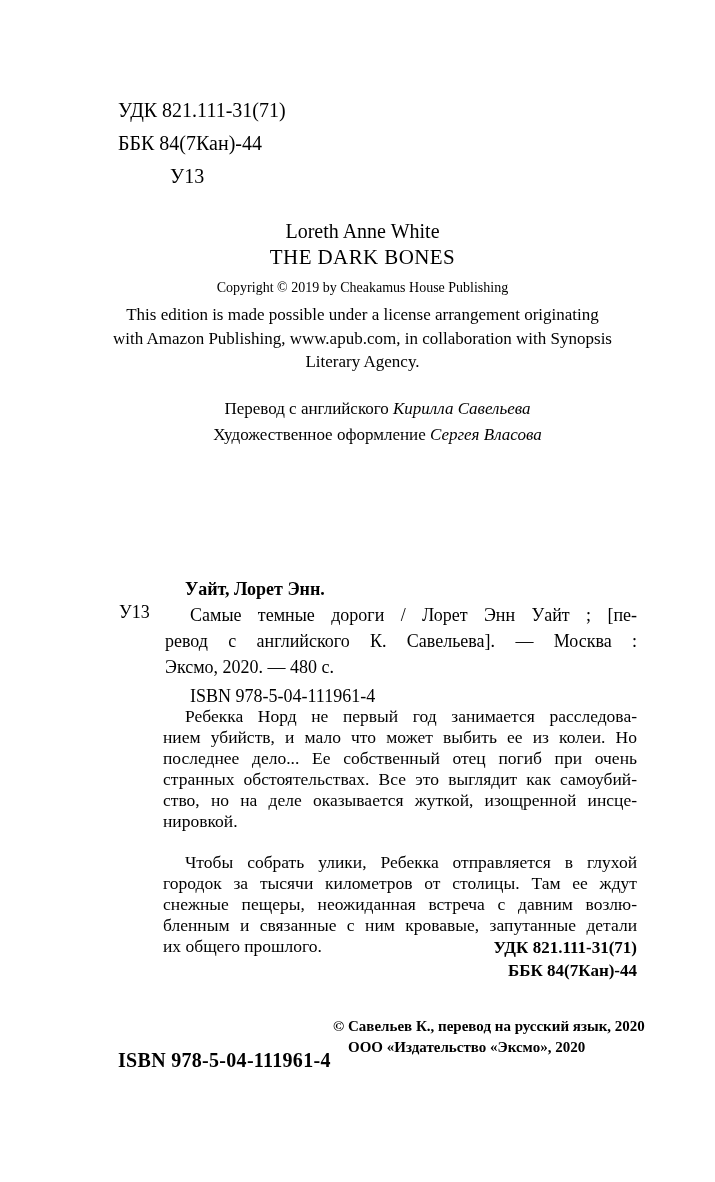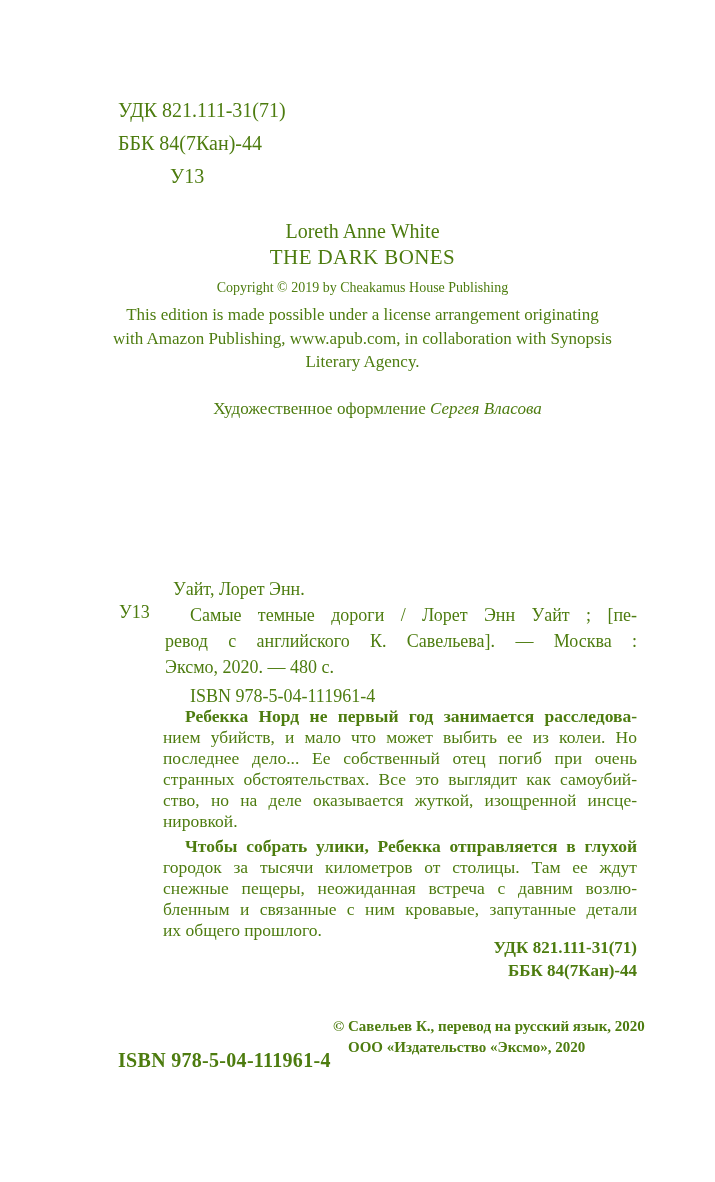--- a/index.html
+++ b/index.html
@@ -1,18 +1,18 @@
 <!DOCTYPE html>
 <html><head>
 <meta charset="utf-8">
 <style>
   html,body { margin:0; padding:0; background:#e9e9e9; }
   .page {
     position:relative; width:715px; height:1182px; margin:0 auto;
-    background:#ffffff; color:#4d7c0f;
+    background:#ffffff; color:#000000;
     font-family:"Liberation Serif", serif;
     overflow:hidden;
   }
   
   .top-codes { position:absolute; left:118px; top:94px; font-size:20px; line-height:33px; }
   .top-codes .sign { padding-left:52px; }
 
   
   .header-en { position:absolute; left:103px; top:218px; width:519px; text-align:center; }
   .he-author  { font-size:20px; line-height:26px; white-space:nowrap; }
@@ -22,31 +22,31 @@
   .he-license div { white-space:nowrap; }
 
   
   .credits { position:absolute; left:118px; top:396px; width:519px; text-align:center;
              font-size:17px; line-height:26px; }
   .credits .name { font-style:italic; }
   .credits div { white-space:nowrap; }
 
   
   .catalog { position:absolute; left:165px; top:576px; width:472px; font-size:18px; line-height:26px; }
-  .catalog .heading { font-weight:normal; padding-left:8px; }
+  .catalog .heading { font-weight:bold; padding-left:8px;margin-left:12px; }
   .jl { text-align:justify; text-align-last:justify; -moz-text-align-last:justify; }
   .catalog .first { text-indent:25px; }
   .catalog .isbn { padding-left:25px; margin-top:3px; }
   .catalog-sign { position:absolute; left:119px; top:602px; font-size:18px; }
 
   
   .annotation { position:absolute; left:163px; top:706px; width:474px;
                 font-size:17.5px; line-height:21px; }
-  .annotation .indent { text-indent:22px;font-weight:bold; }
-  .annotation .para2 { margin-top:4px; }
+  .annotation .indent { text-indent:22px; }
+  .annotation .para2 { margin-top:20px; }
 
   
   .bottom-codes { position:absolute; left:165px; top:936px; width:472px; text-align:right;
                   font-weight:bold; font-size:17px; line-height:23px; white-space:nowrap; }
 
   
   .footer-isbn { position:absolute; left:118px; top:1049px; font-size:20px; font-weight:bold;
                  white-space:nowrap; letter-spacing:.3px; }
   .footer-copy { position:absolute; left:333px; top:1016px; font-size:15px; font-weight:bold;
                  line-height:21px; }
@@ -69,20 +69,21 @@
     <div class="he-title">THE DARK BONES</div>
     <div class="he-copy">Copyright © 2019 by Cheakamus House Publishing</div>
     <div class="he-license">
       <div>This edition is made possible under a license arrangement originating</div>
       <div>with Amazon Publishing, www.apub.com, in collaboration with Synopsis</div>
       <div>Literary Agency.</div>
     </div>
   </div>
 
   <div class="credits">
+    <div><span>Перевод с английского</span> <span class="name">Кирилла Савельева</span></div>
     <div><span>Художественное оформление</span> <span class="name">Сергея Власова</span></div>
   </div>
 
   <div class="catalog-sign">У13</div>
 
   <div class="catalog">
     <div class="heading">Уайт, Лорет Энн.</div>
     <div class="jl first">Самые темные дороги / Лорет Энн Уайт ; [пе-</div>
     <div class="jl">ревод с английского К. Савельева]. — Москва :</div>
     <div>Эксмо, 2020. — 480 с.</div>

